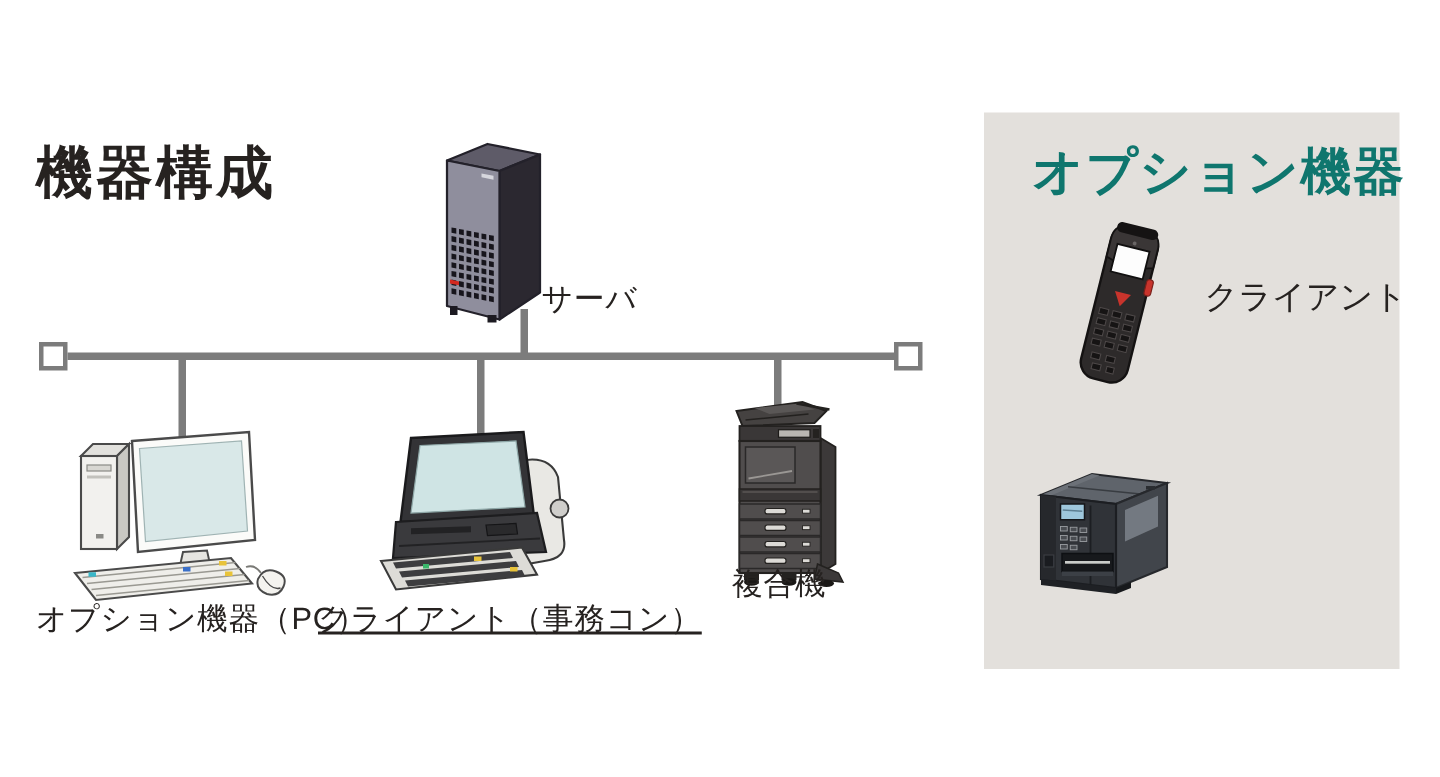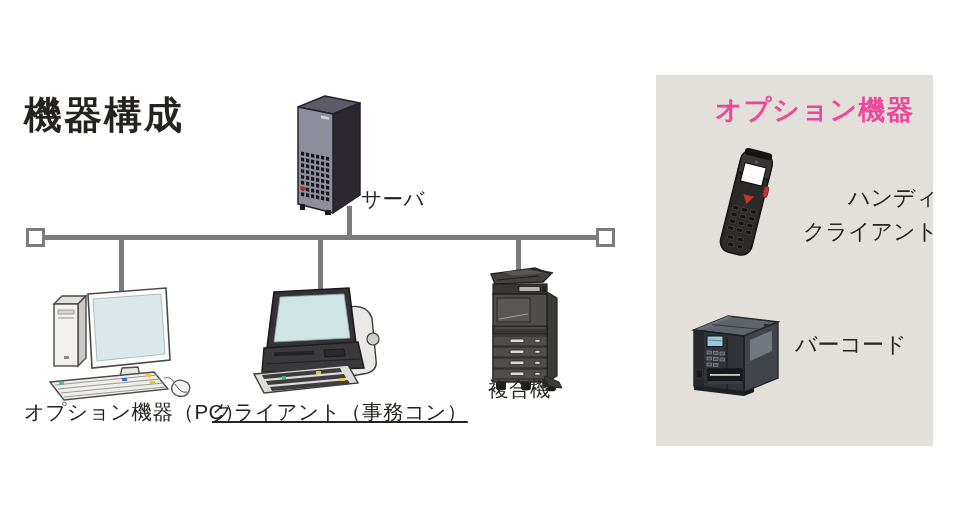--- a/index.html
+++ b/index.html
@@ -28,21 +28,21 @@
   .vline{width:5px;background:#7c7c7c;}
   .v-pc{left:119px;top:238px;height:62px;}
   .v-server{left:347px;top:206px;height:32px;}
   .v-jimucon{left:318px;top:238px;height:64px;}
   .v-mfp{left:516px;top:238px;height:32px;}
   
   .option-panel{
     left:656px;top:75px;width:277px;height:371px;background:#e3e0dc;
   }
   .option-title{
-    left:688px;top:92px;font-size:27px;font-weight:800;letter-spacing:1px;color:#ec4899;margin-left:27px;
+    left:688px;top:92px;font-size:34px;font-weight:800;letter-spacing:1px;color:#0f766e;
   }
   .option-label{font-size:22px;line-height:34px;font-weight:500;color:#262220;white-space:nowrap;}
   .handy-label{left:803px;top:181px;}
   .barcode-label{left:795px;top:328px;}
   
   .server-art{left:288px;top:92px;}
   .pc-art{left:26px;top:286px;}
   .jimucon-art{left:252px;top:286px;}
   .mfp-art{left:483px;top:260px;}
   .handy-art{left:708px;top:148px;}
@@ -261,21 +261,20 @@
           <rect x="44" y="81" width="6" height="4"></rect>
       <rect x="28" y="90" width="6" height="4"></rect>
           <rect x="38" y="90" width="6" height="4"></rect>
       <rect x="30" y="97" width="6" height="4"></rect>
           <rect x="40" y="97" width="5" height="4"></rect>
     </g>
   </g>
 </svg>
 </div>
 <div class="abs option-label handy-label">
-  <div>ハンディ</div>
   <div>クライアント</div>
 </div>
 
 <div class="abs bcp-art">
 <svg width="95" height="95" viewBox="0 0 95 95">
   <polygon points="6,24 40,10 90,16 56,30" fill="#5f646b" stroke="#26282c" stroke-width="1.4"></polygon>
   <polygon points="6,24 40,10 45,11 11,25" fill="#6c7178"></polygon>
   <line x1="24" y1="18.5" x2="74" y2="23.5" stroke="#383c41" stroke-width="1"></line>
   <polygon points="56,30 90,16 90,72 56,86" fill="#41454b" stroke="#26282c" stroke-width="1.4"></polygon>
   <polygon points="62,34 84,24.5 84,45 62,55" fill="#7c828b" opacity="0.85"></polygon>
@@ -297,14 +296,13 @@
   </g>
   <line x1="39" y1="31" x2="39" y2="84" stroke="#1c1e22" stroke-width="1.2"></line>
   <rect x="20" y="63" width="34" height="12" fill="#17191c" stroke="#0e1013" stroke-width="1"></rect>
   <rect x="22" y="68" width="30" height="1.8" fill="#caccc9"></rect>
   <rect x="20" y="75" width="34" height="3" fill="#3c4046"></rect>
   <polygon points="6,80 56,86 56,90 6,84" fill="#1f2125"></polygon>
   <polygon points="56,86 66,82 66,86 56,90" fill="#17191c"></polygon>
 </svg>
 </div>
 <div class="abs option-label barcode-label">
-  <div>バーコード</div>
 </div>
 
 </body></html>

